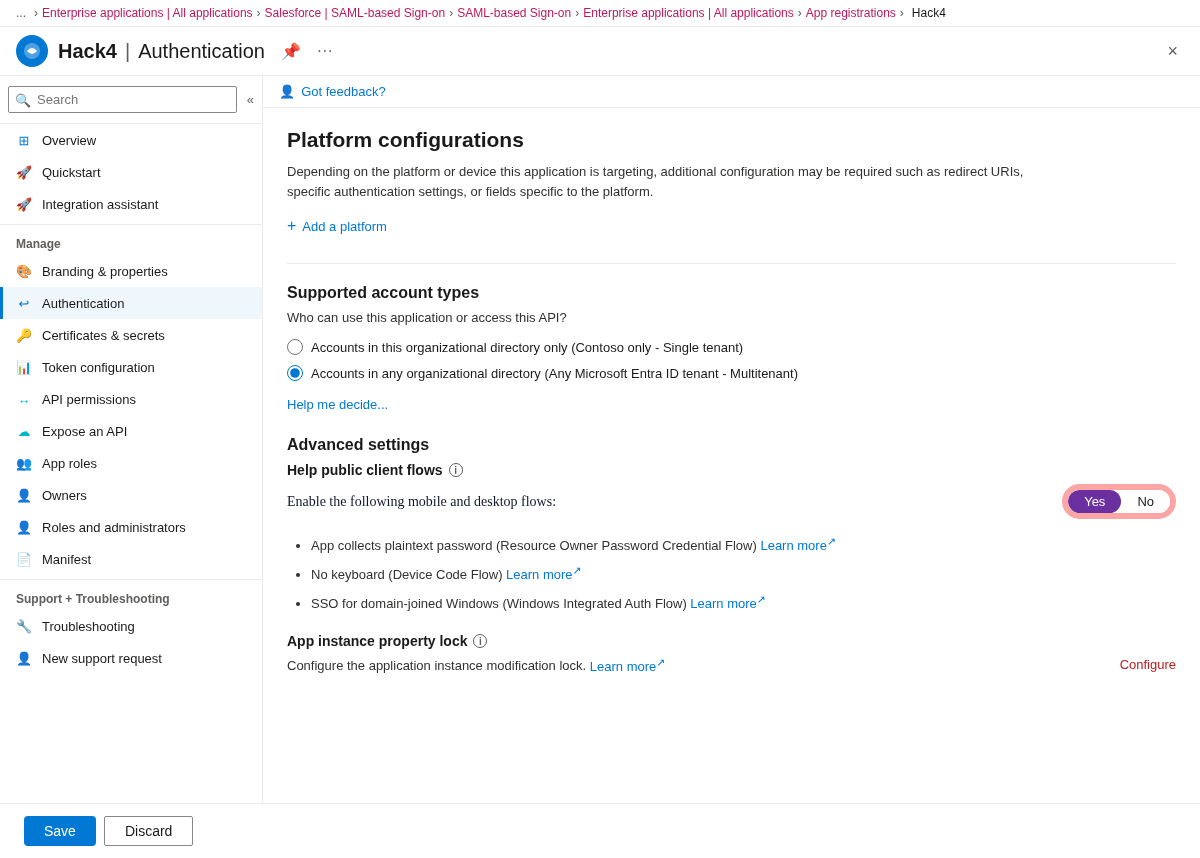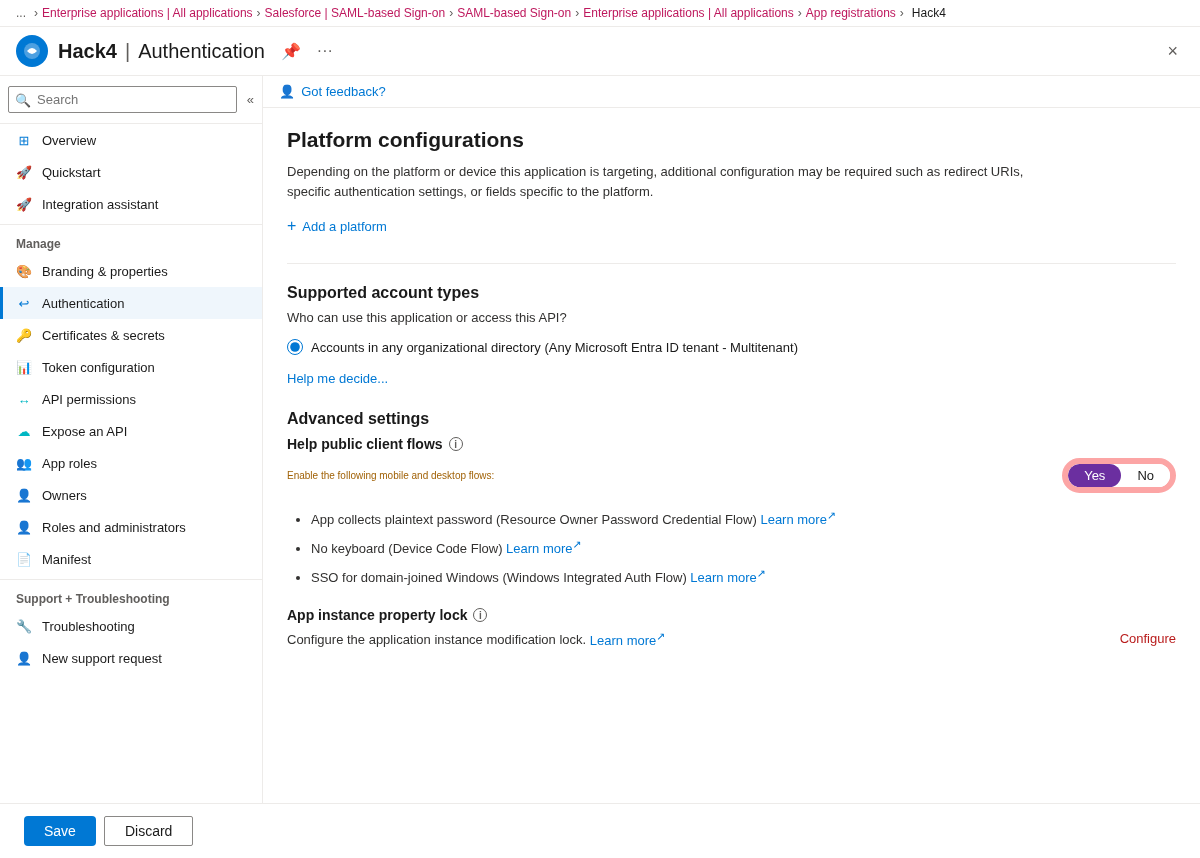--- a/index.html
+++ b/index.html
@@ -58,21 +58,21 @@
     .radio-item { display: flex; align-items: center; gap: 8px; font-size: 13px; color: #1a1a1a; }
     .radio-item input[type="radio"] { width: 16px; height: 16px; accent-color: #0078d4; cursor: pointer; }
 
     .help-link { color: #0078d4; font-size: 13px; text-decoration: none; cursor: pointer; }
 
     .advanced-section { margin-top: 24px; }
     .setting-label { font-size: 14px; font-weight: 600; color: #1a1a1a; margin-bottom: 6px; display: flex; align-items: center; gap: 6px; }
     .info-icon { width: 14px; height: 14px; border: 1px solid #605e5c; border-radius: 50%; display: inline-flex; align-items: center; justify-content: center; font-size: 10px; color: #605e5c; cursor: pointer; }
 
     .toggle-row { display: flex; align-items: center; justify-content: space-between; margin-bottom: 14px; }
-    .toggle-desc { font-size: 10px; color: #a16207; }
+    .toggle-desc { font-size: 14px; color: #0f172a; font-family: Liberation Serif, serif; }
     .toggle-switch { display: flex; border: 6px solid #fca5a5; border-radius: 20px; overflow: hidden; }
     .toggle-opt { padding: 4px 16px; font-size: 13px; cursor: pointer; }
     .toggle-opt.active { background: #6b2fa0; color: #fff; border-radius: 20px; }
     .toggle-opt.inactive { background: #fff; color: #1a1a1a; }
 
     .bullet-list { list-style: disc; padding-left: 24px; margin-bottom: 20px; }
     .bullet-list li { font-size: 13px; color: #323130; margin-bottom: 6px; line-height: 1.5; }
     .bullet-list li a { color: #0078d4; text-decoration: none; }
 
     .property-lock-row { display: flex; align-items: center; justify-content: space-between; }
@@ -231,20 +231,24 @@
         </button>
       </div>
 
       <hr class="divider">
 
       <div>
         <div class="subsection-title">Supported account types</div>
         <div class="subsection-desc">Who can use this application or access this API?</div>
         <div class="radio-group">
           <label class="radio-item">
+            <input type="radio" name="accountType" style="">
+            <span>Accounts in this organizational directory only (Contoso only - Single tenant)</span>
+          </label>
+          <label class="radio-item">
             <input type="radio" name="accountType" checked="" style="">
             <span>Accounts in any organizational directory (Any Microsoft Entra ID tenant - Multitenant)</span>
           </label>
         </div>
         <a class="help-link">Help me decide...</a>
       </div>
 
       <div class="advanced-section">
         <div class="subsection-title">Advanced settings</div>
 

